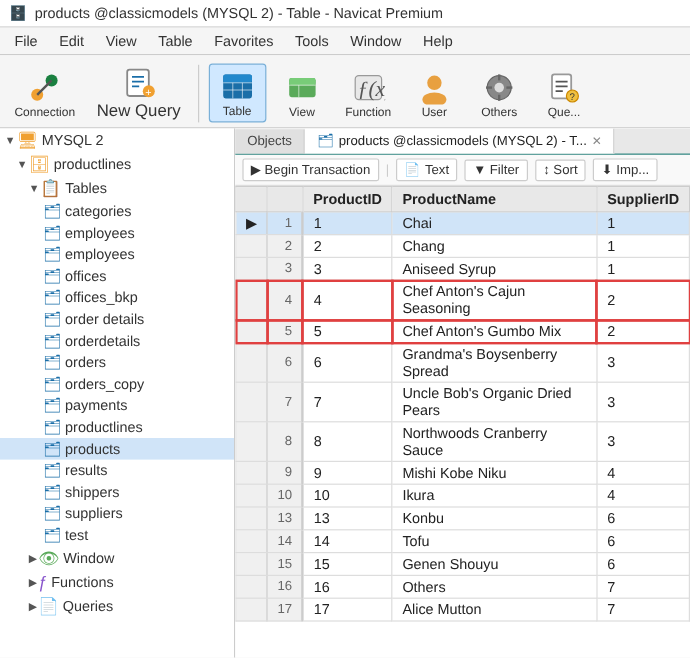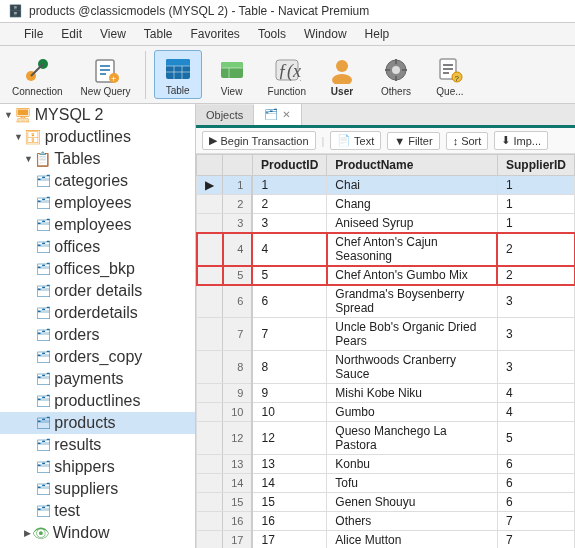--- a/index.html
+++ b/index.html
@@ -13,21 +13,21 @@
       color: #333;
       border-bottom: 1px solid #ccc;
       display: flex;
       align-items: center;
       gap: 6px;
     }
 
     
     .menu-bar {
       background: #f5f5f5;
-      padding: 2px 16px;
+      padding: 2px 4px;
       display: flex;
       gap: 2px;
       border-bottom: 1px solid #ccc;
       font-size: 12px;
     }
     .menu-item {
       padding: 2px 8px;
       cursor: pointer;
       color: #333;
     }
@@ -82,39 +82,39 @@
       align-items: center;
       padding: 2px 0 2px 0;
       cursor: pointer;
       user-select: none;
       color: #333;
       font-size: 12px;
     }
     .sidebar-item.selected { background: #d0e4f8; }
     .sidebar-item .indent { display: inline-block; }
     .sidebar-item .item-icon { margin-right: 3px; font-size: 14px; }
-    .sidebar-item .item-label { font-size: 16px; }
+    .sidebar-item .item-label { font-size: 12px; }
 
     
     .expand-arrow { font-size: 9px; color: #555; margin-right: 1px; cursor: pointer; }
 
     
     .content-area {
       flex: 1;
       display: flex;
       flex-direction: column;
       background: #fff;
       overflow: hidden;
     }
 
     
     .tab-bar {
       display: flex;
       background: #e8e8e8;
-      border-bottom: 3px solid #0f766e;
+      border-bottom: 1px solid #0f766e;
       align-items: center;
     }
     .tab {
       padding: 4px 10px;
       font-size: 11px;
       cursor: pointer;
       border-right: 1px solid #ccc;
       background: #e0e0e0;
       color: #444;
       display: flex;
@@ -225,21 +225,21 @@
       <div class="toolbar-icon">
         <svg width="28" height="28" viewBox="0 0 28 28">
           <rect x="4" y="4" width="18" height="22" rx="2" fill="#fff" stroke="#888" stroke-width="1.5"></rect>
           <line x1="8" y1="10" x2="18" y2="10" stroke="#1a6ea8" stroke-width="1.5"></line>
           <line x1="8" y1="14" x2="18" y2="14" stroke="#1a6ea8" stroke-width="1.5"></line>
           <line x1="8" y1="18" x2="14" y2="18" stroke="#1a6ea8" stroke-width="1.5"></line>
           <circle cx="22" cy="22" r="5" fill="#f0a030"></circle>
           <text x="19" y="26" font-size="9" fill="white">+</text>
         </svg>
       </div>
-      <div style="font-size: 10px;">New Query</div>
+      <div style="font-size: 14px;">New Query</div>
     </div>
     <div class="toolbar-separator"></div>
     <div class="toolbar-btn active">
       <div class="toolbar-icon">
         <svg width="28" height="28" viewBox="0 0 28 28">
           <rect x="2" y="4" width="24" height="20" rx="2" fill="#1a6ea8"></rect>
           <rect x="2" y="4" width="24" height="7" rx="2" fill="#2288cc"></rect>
           <line x1="2" y1="11" x2="26" y2="11" stroke="#fff" stroke-width="0.5"></line>
           <line x1="10" y1="11" x2="10" y2="24" stroke="#fff" stroke-width="0.5"></line>
           <line x1="18" y1="11" x2="18" y2="24" stroke="#fff" stroke-width="0.5"></line>
@@ -268,21 +268,21 @@
       </div>
       <div style="font-size: 10px;">Function</div>
     </div>
     <div class="toolbar-btn">
       <div class="toolbar-icon">
         <svg width="28" height="28" viewBox="0 0 28 28">
           <circle cx="14" cy="10" r="6" fill="#e8a040"></circle>
           <ellipse cx="14" cy="24" rx="10" ry="6" fill="#e8a040"></ellipse>
         </svg>
       </div>
-      <div style="font-size: 10px; font-weight: bold;">User</div>
+      <div style="font-size: 10px;">User</div>
     </div>
     <div class="toolbar-btn">
       <div class="toolbar-icon">
         <svg width="28" height="28" viewBox="0 0 28 28">
           <circle cx="14" cy="14" r="10" fill="#888" stroke="#666" stroke-width="1"></circle>
           <circle cx="14" cy="14" r="4" fill="#ddd"></circle>
           <rect x="13" y="3" width="2" height="5" fill="#666"></rect>
           <rect x="13" y="20" width="2" height="5" fill="#666"></rect>
           <rect x="3" y="13" width="5" height="2" fill="#666"></rect>
           <rect x="20" y="13" width="5" height="2" fill="#666"></rect>
@@ -436,20 +436,21 @@
   </div>
 
   <div class="content-area">
 
     <div class="tab-bar">
       <div class="tab">
         <span>Objects</span>
       </div>
       <div class="tab active">
         <span style="color:#1a6ea8">🗂</span>
+        <span>products @classicmodels (MYSQL 2) - T...</span>
         <span class="tab-close">✕</span>
       </div>
     </div>
 
     <div class="objects-toolbar">
       <button class="objects-btn">
         <span>▶</span>
         <span>Begin Transaction</span>
       </button>
       <span class="objects-sep">|</span>
@@ -543,29 +544,22 @@
     <td class="row-indicator"></td>
     <td class="row-num">9</td>
     <td>9</td>
     <td>Mishi Kobe Niku</td>
     <td>4</td>
   </tr>
             <tr>
     <td class="row-indicator"></td>
     <td class="row-num">10</td>
     <td>10</td>
-    <td>Gumbo</td>
+    <td>Ikura</td>
     <td>4</td>
-  </tr>
-            <tr>
-    <td class="row-indicator"></td>
-    <td class="row-num">12</td>
-    <td>12</td>
-    <td>Queso Manchego La Pastora</td>
-    <td>5</td>
   </tr>
             <tr>
     <td class="row-indicator"></td>
     <td class="row-num">13</td>
     <td>13</td>
     <td>Konbu</td>
     <td>6</td>
   </tr>
             <tr>
     <td class="row-indicator"></td>

